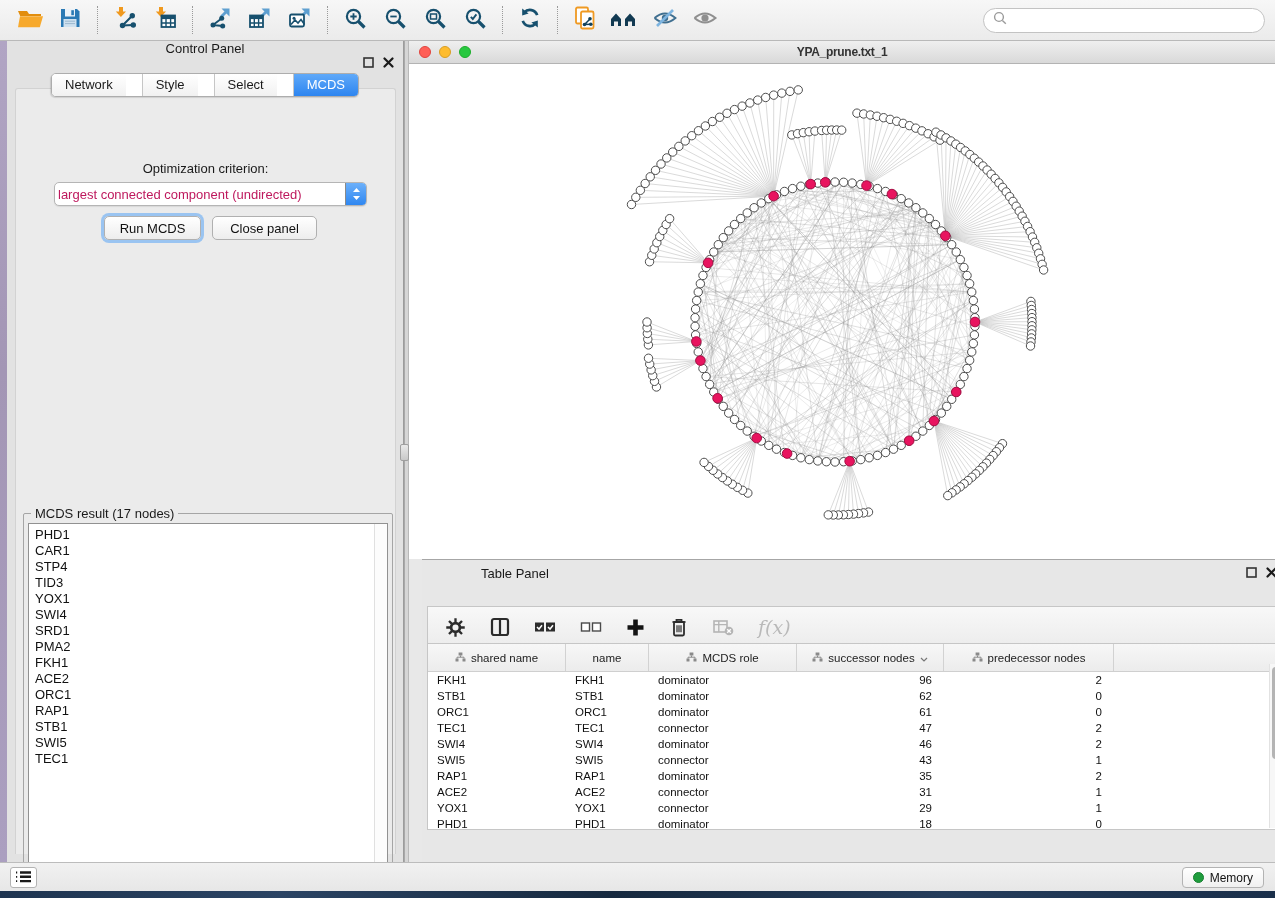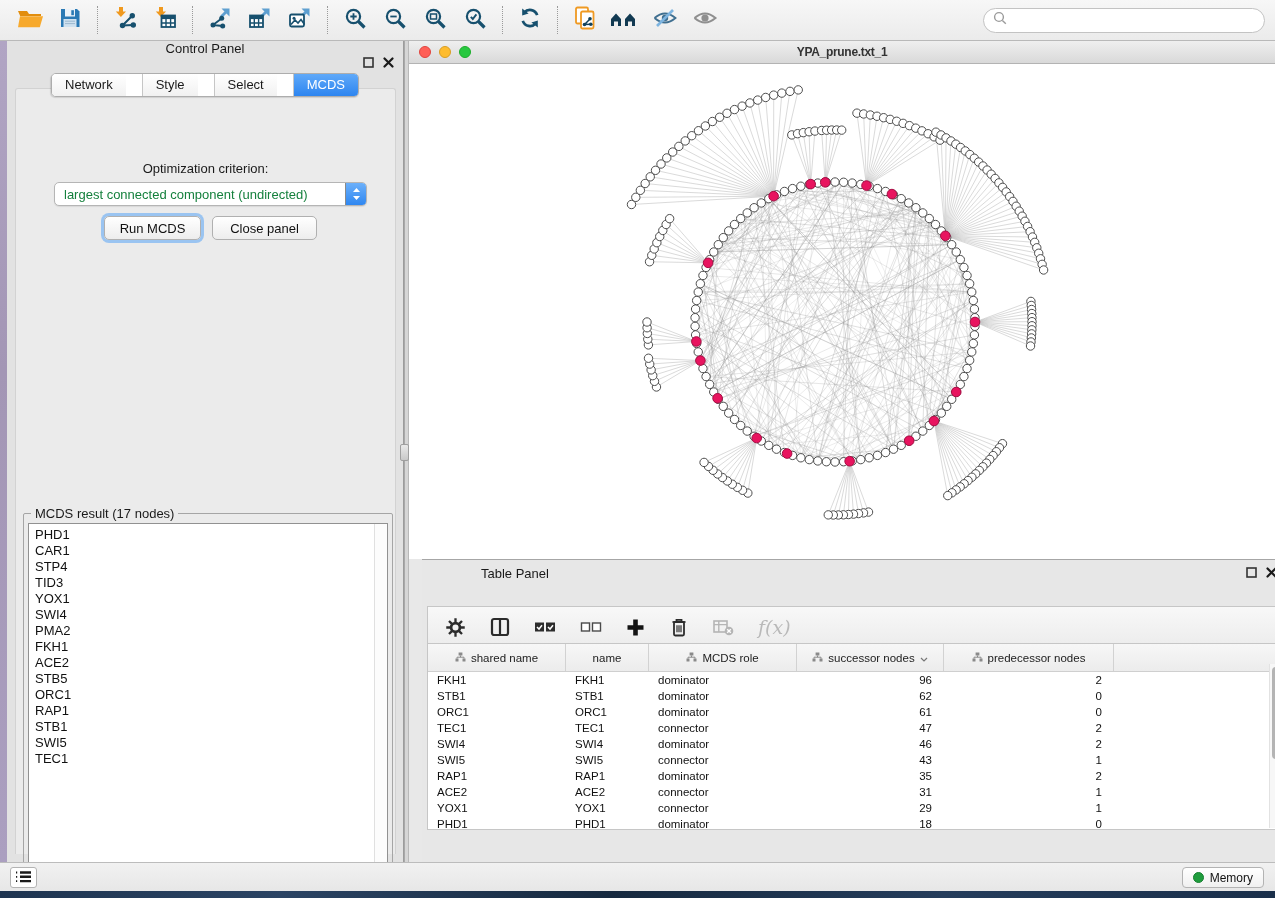--- a/index.html
+++ b/index.html
@@ -42,21 +42,21 @@
     white-space:nowrap; }
   .seg-item:first-child { border-left:none; }
   .seg-item.active { background:linear-gradient(#5fa9f9,#2d85f0); color:#fff; }
   .cp-tabs { position:absolute; top:32px; left:50%; transform:translateX(-50%); z-index:2;gap:16px; }
 
   .opt-label { position:absolute; top:72px; left:0; width:100%; text-align:center;
     font-size:13px; color:#1a1a1a; }
   .dropdown { position:absolute; left:38px; top:93px; width:313px; height:24px;
     background:#fff; border:1px solid #b5b5b5; border-radius:5px; display:flex;
     align-items:center; overflow:hidden; box-shadow:0 1px 1px rgba(0,0,0,.08); }
-  .dropdown .dd-text { flex:1; font-size:13px; color:#15803d; padding-left:9px; white-space:nowrap; }
+  .dropdown .dd-text { flex:1; font-size:13px; color:#be185d; padding-left:3px; white-space:nowrap; }
   .dd-cap { width:21px; height:100%; background:linear-gradient(#6cb0fa,#2f87f1);
     border-left:1px solid #8a8a8a; display:flex; flex-direction:column; align-items:center;
     justify-content:center; gap:1px; }
   .dd-cap svg { display:block; }
   .mac-btn { position:absolute; height:24px; background:linear-gradient(#ffffff,#ededed);
     border:1px solid #b0b0b0; border-radius:5px; font-size:13px; color:#111;
     display:flex; align-items:center; justify-content:center; cursor:default;
     font-family:"Liberation Sans", sans-serif; }
   .btn-run { left:88px; top:127px; width:97px; box-shadow:0 0 0 3px rgba(110,175,245,.65); }
   .btn-closepanel { left:196px; top:127px; width:105px; }
@@ -308,24 +308,24 @@
       <div class="groupbox">
         <div class="groupbox-legend">MCDS result (17 nodes)</div>
         <div class="mcds-list">
           <div class="mcds-items">
               <div class="mcds-item">PHD1</div>
               <div class="mcds-item">CAR1</div>
               <div class="mcds-item">STP4</div>
               <div class="mcds-item">TID3</div>
               <div class="mcds-item">YOX1</div>
               <div class="mcds-item">SWI4</div>
+              <div class="mcds-item">SRD1</div>
               <div class="mcds-item">PMA2</div>
               <div class="mcds-item">FKH1</div>
               <div class="mcds-item">ACE2</div>
-              <div class="mcds-item">STB5</div>
               <div class="mcds-item">ORC1</div>
               <div class="mcds-item">RAP1</div>
               <div class="mcds-item">STB1</div>
               <div class="mcds-item">SWI5</div>
               <div class="mcds-item">TEC1</div>
             </div>
           <div class="mcds-scroll"></div>
         </div>
       </div>
     </div>

